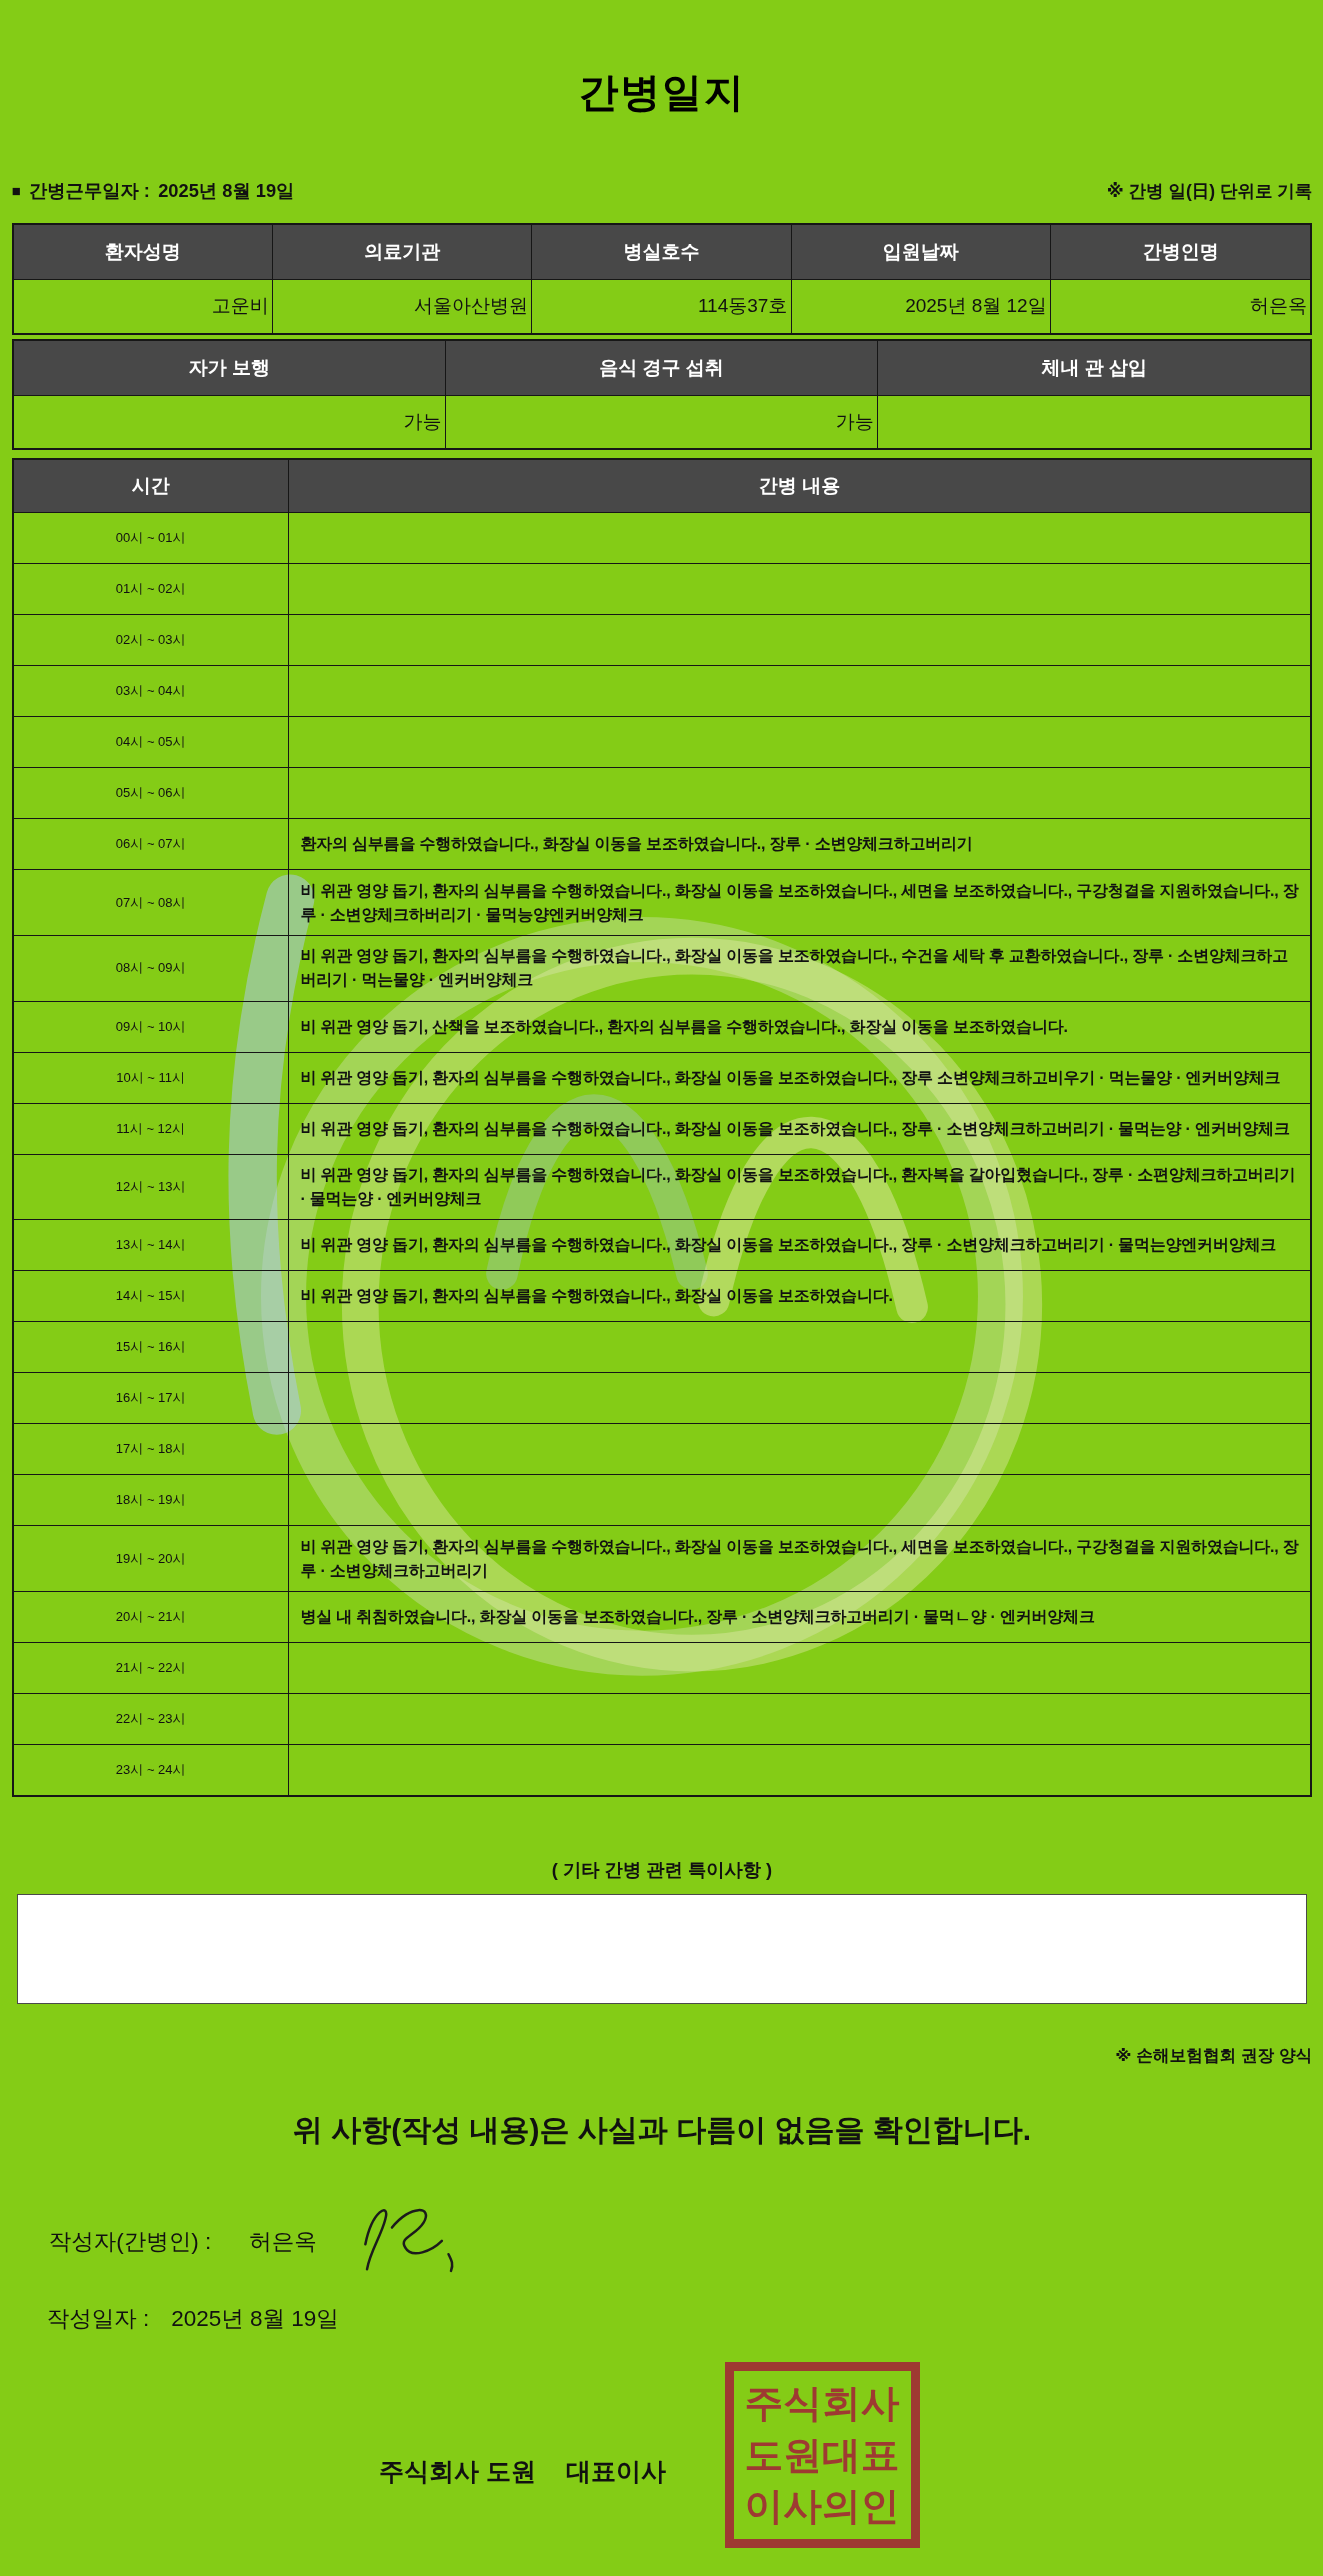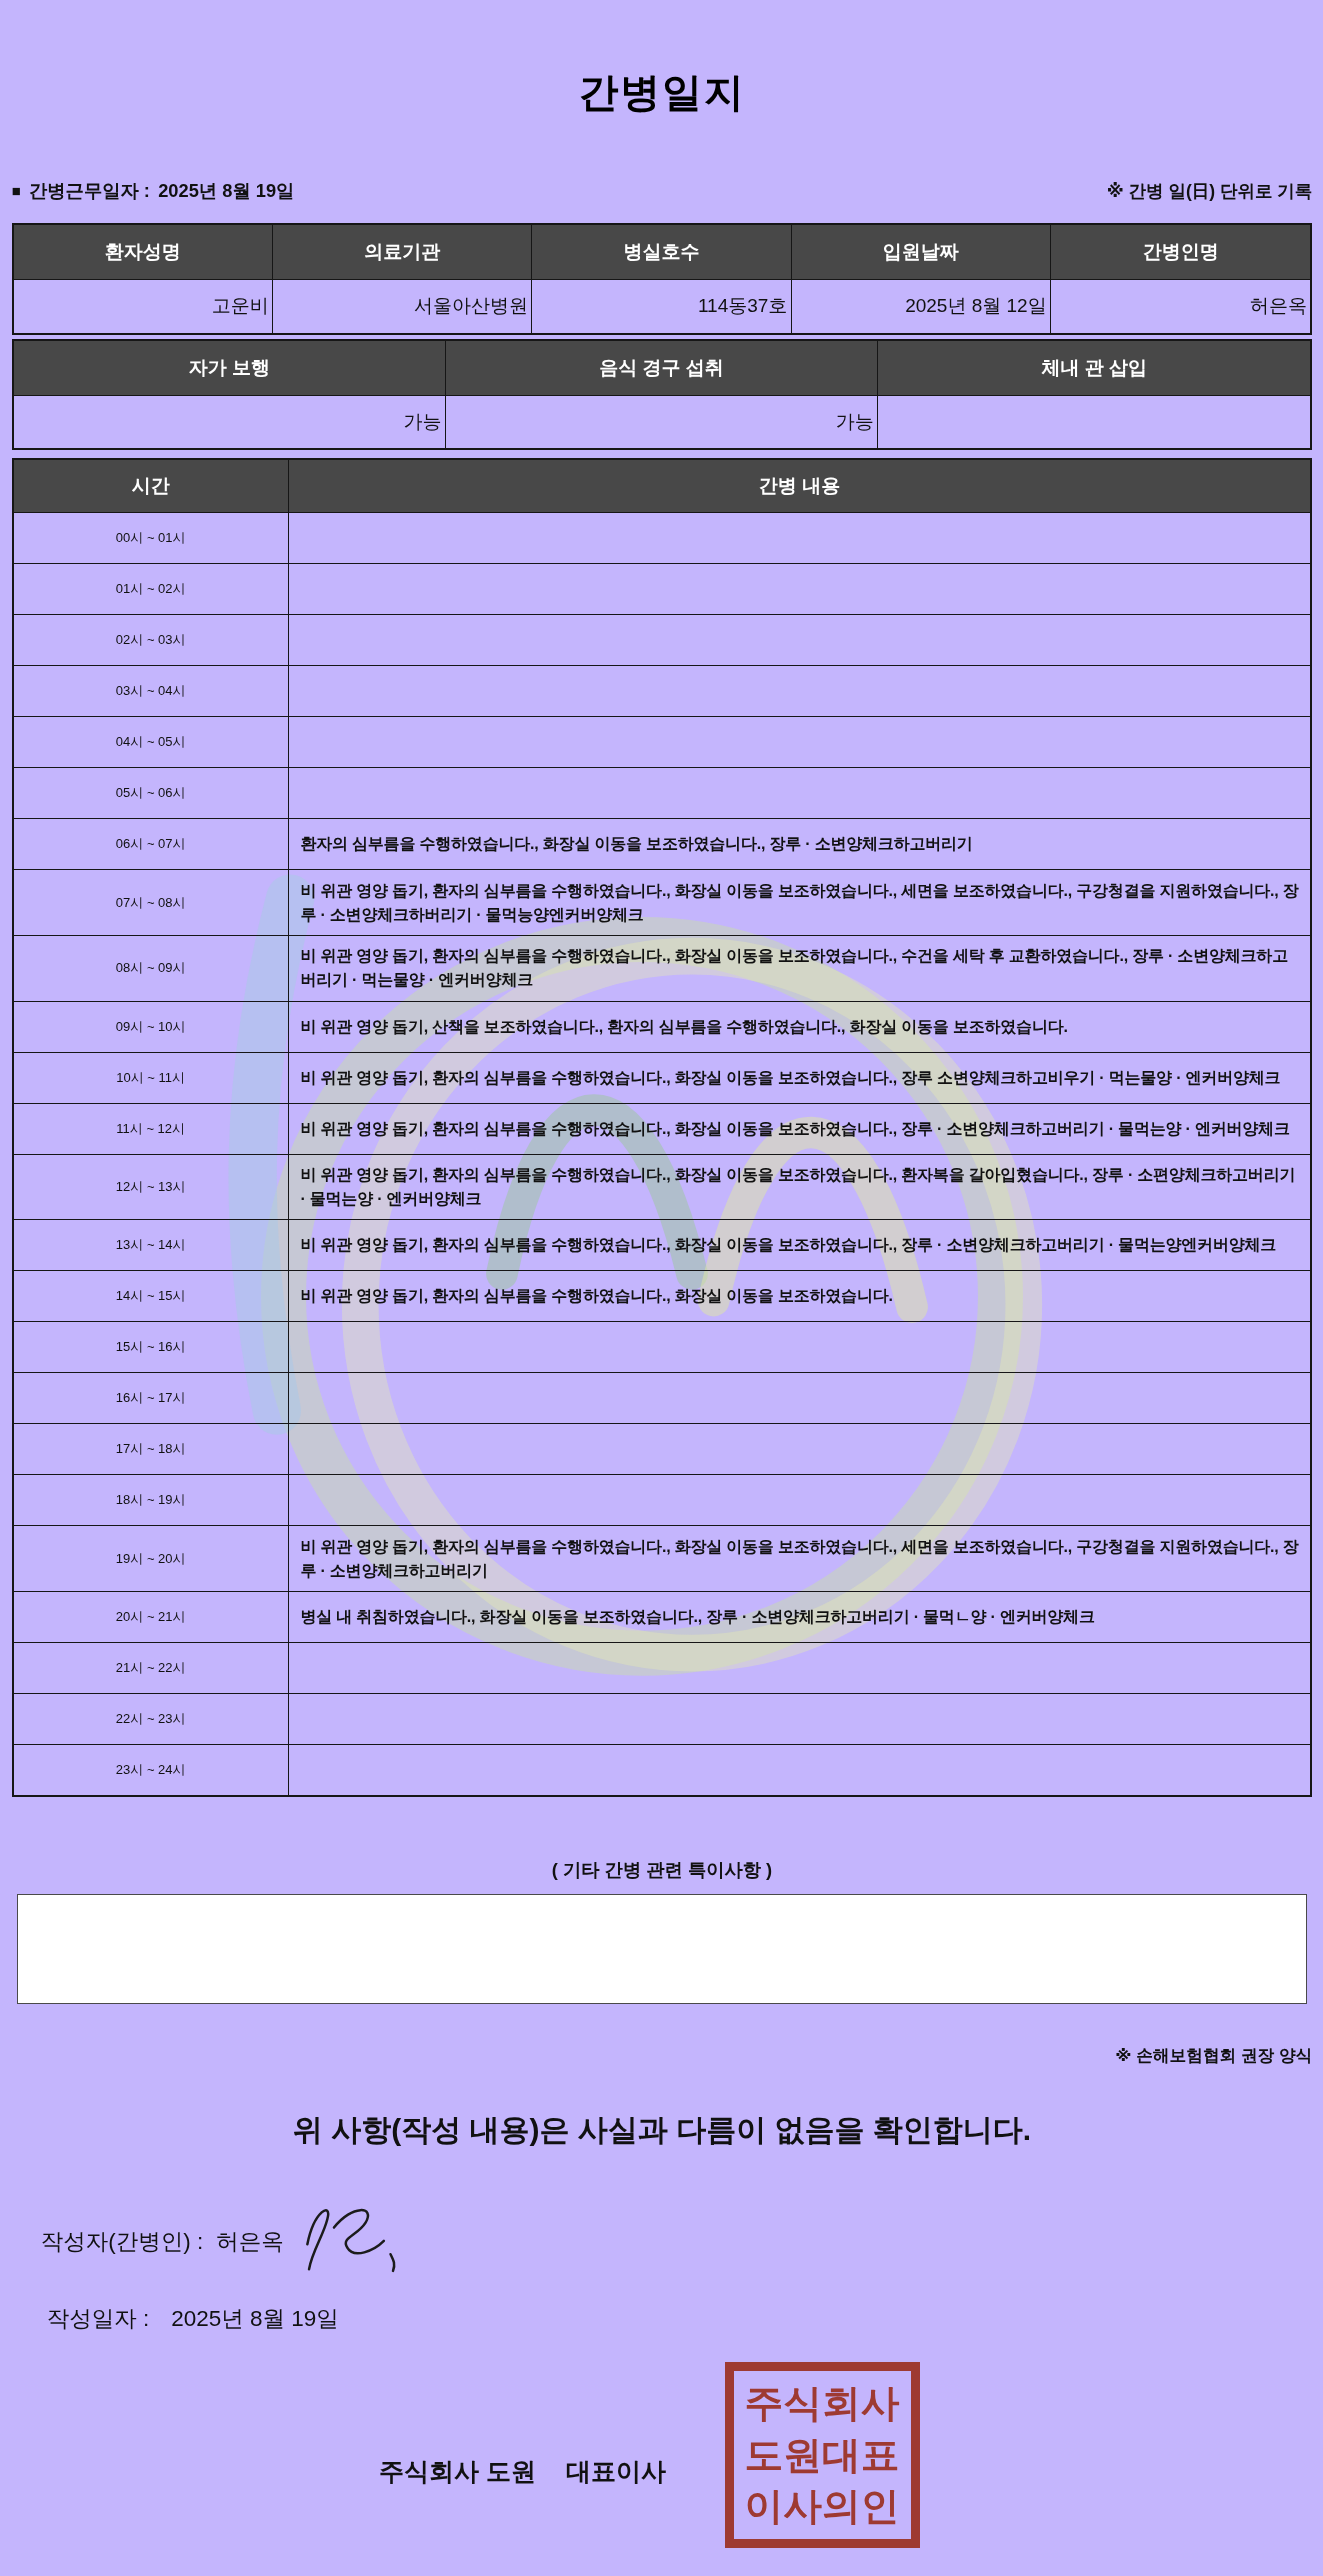--- a/index.html
+++ b/index.html
@@ -1,20 +1,20 @@
 <!DOCTYPE html>
 <html style="font-size:13.3px"><head>
 <meta charset="utf-8">
 <style>
   html,body{margin:0;padding:0;background:#ffffff;}
   .page{
     position:relative;
     width:1324px;
     height:2576px;
-    background:#c4b5fd;
+    background:#84cc16;
     font-family:"Liberation Sans","DejaVu Sans",sans-serif;
     color:#111;
     overflow:hidden;
   }
   .wm{position:absolute;left:0;top:0;z-index:0;pointer-events:none;}
   .content{position:relative;z-index:1;padding:0 11.7px;}
   .doc-title{
     text-align:center;
     font-size:40px;
     font-weight:700;
@@ -91,22 +91,22 @@
   }
   .form-note{
     text-align:right;font-size:16.7px;font-weight:700;
     margin-top:40px;
   }
   .confirm-line{
     text-align:center;font-size:30px;font-weight:700;
     margin-top:43px;
   }
   .writer-line{
-    display:flex;align-items:center;gap:8px;
-    margin-top:57px;margin-left:29px;
+    display:flex;align-items:center;gap:33px;
+    margin-top:57px;margin-left:37px;
     font-size:22.5px;
   }
   .writer-label,.date-label{font-weight:400;}
   .writer-name{margin-left:5px;}
   .sig{margin-top:-11.7px;}
   .date-line{
     display:flex;align-items:center;gap:22px;
     margin-top:28px;margin-left:35px;
     font-size:22.5px;
   }

